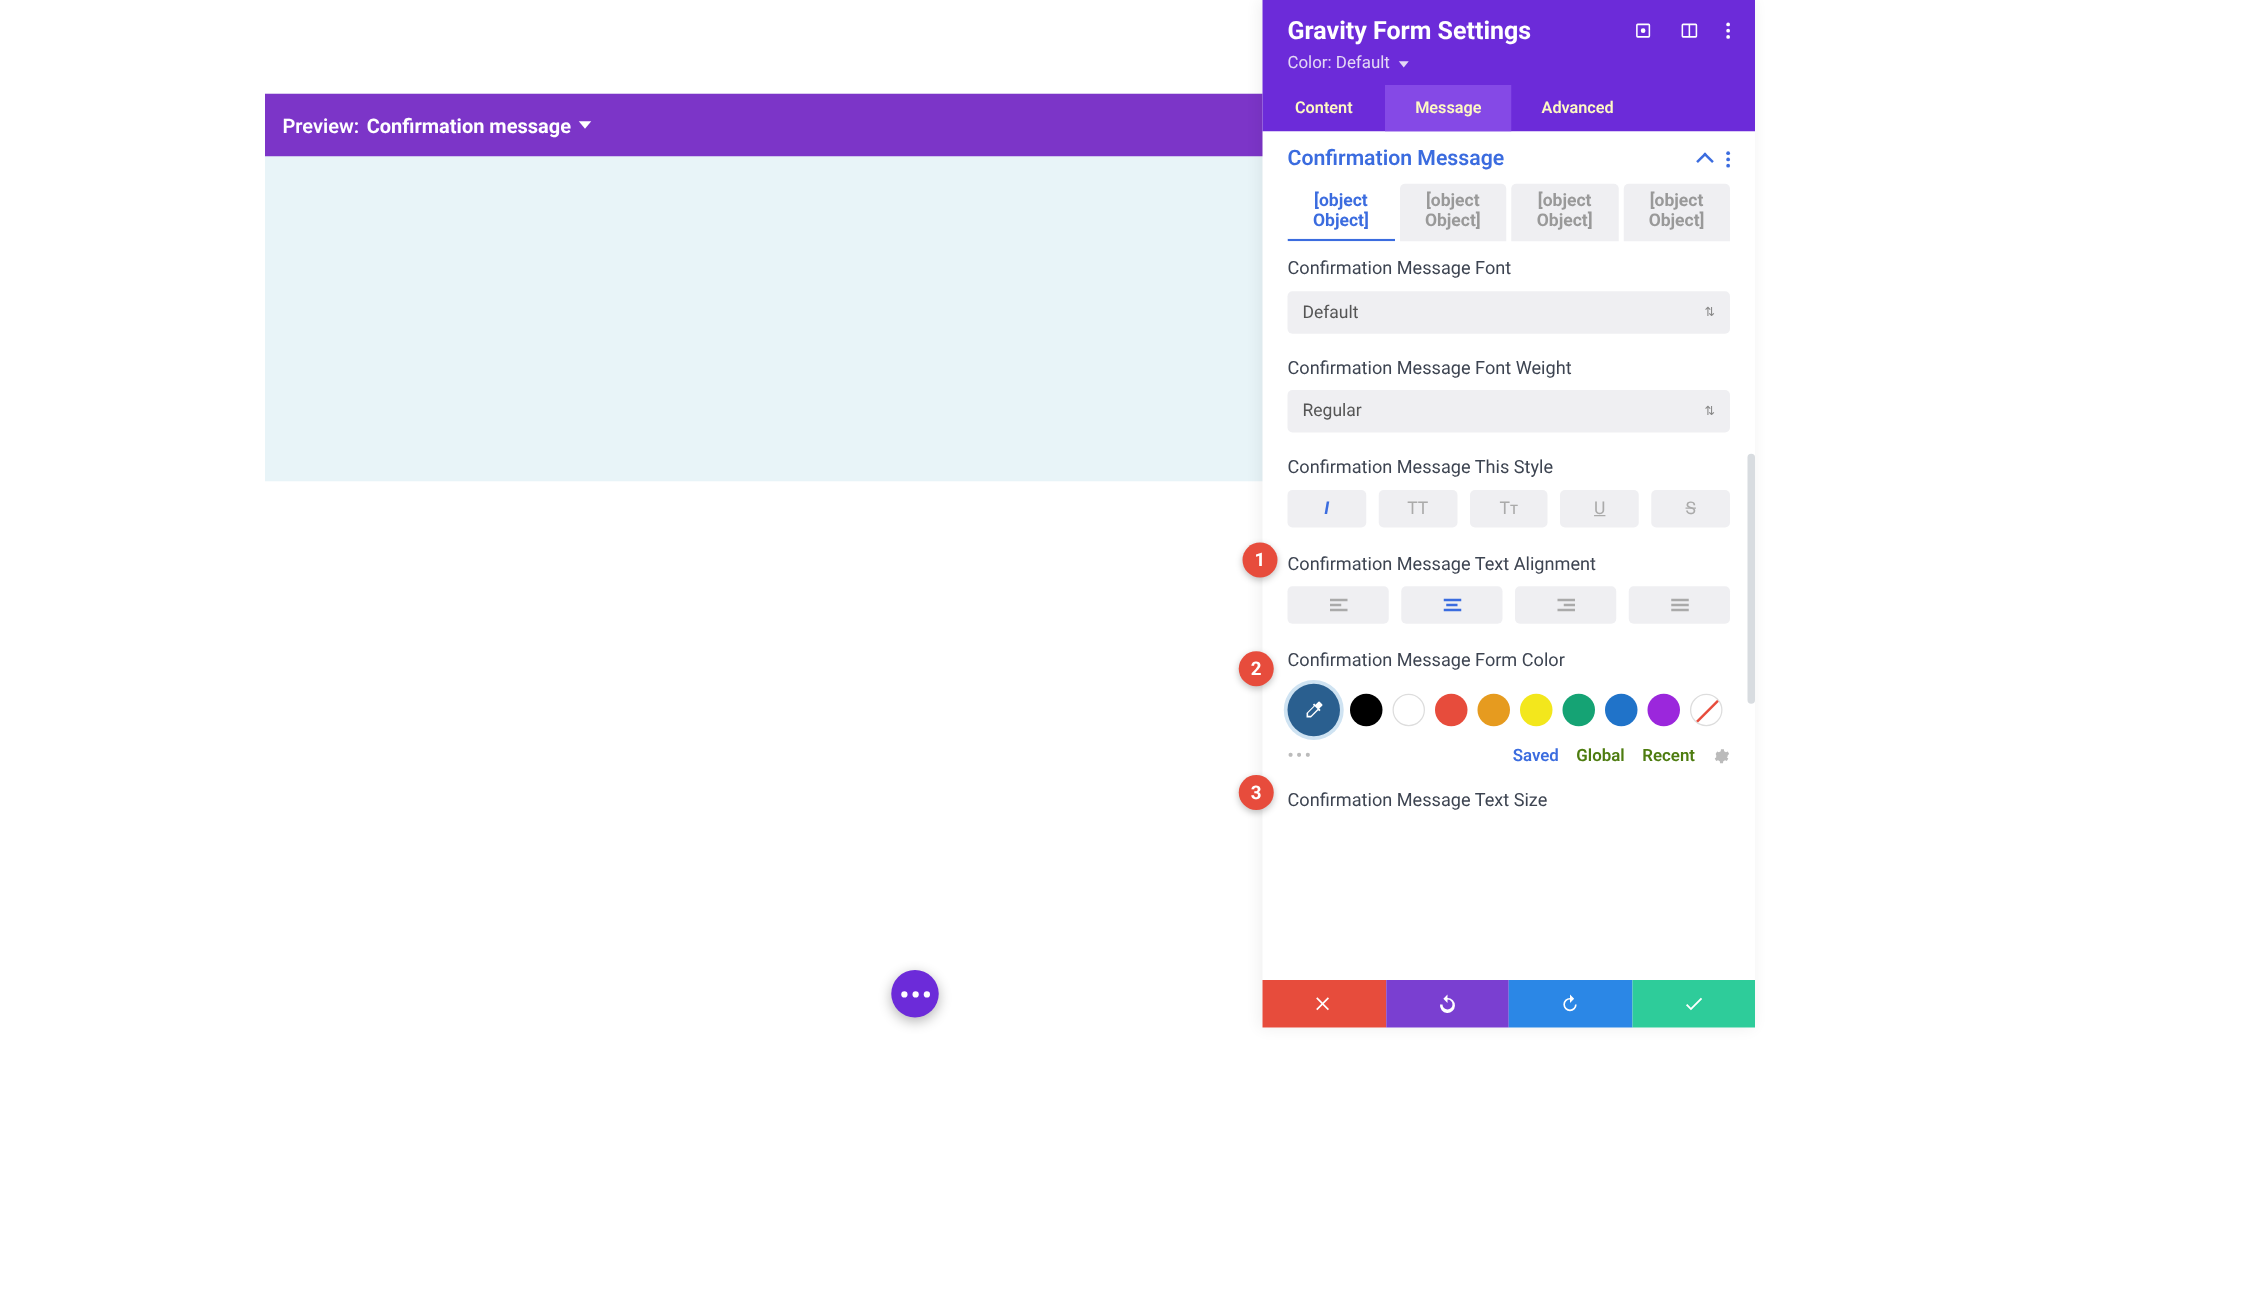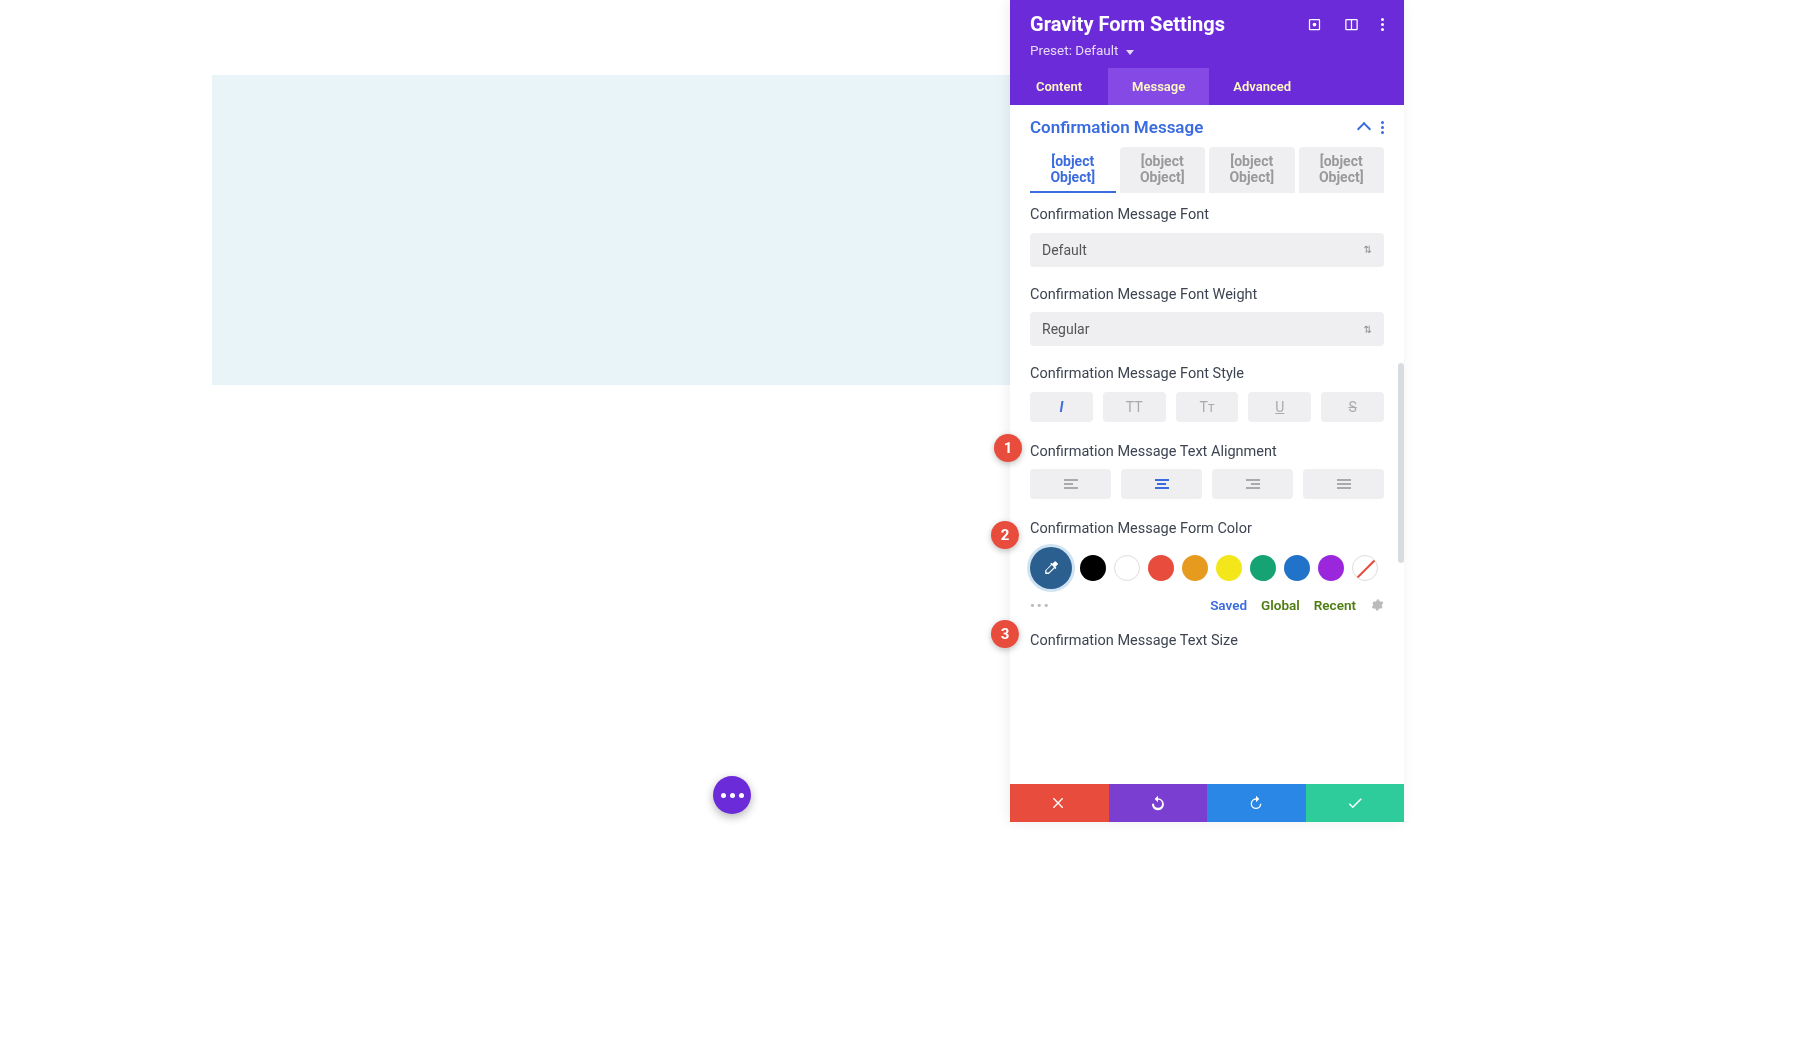--- a/index.html
+++ b/index.html
@@ -87,20 +87,25 @@
 
   .fab { position:absolute; left:713px; top:776px; width:38px; height:38px; border-radius:50%; background:#6c2bd9; box-shadow:0 3px 10px rgba(0,0,0,0.3); display:flex; align-items:center; justify-content:center; cursor:pointer;}
   .fab span { width:5px; height:5px; background:#fff; border-radius:50%; margin:0 2px;}
 
   svg.icon-sm { width:15px; height:15px; }
 </style>
 </head>
 <body>
 
 <div class="preview-pane">
+  <div class="preview-header">
+    <span class="preview-label">Preview:</span>
+    <span class="preview-sel">Confirmation message</span>
+    <span class="chevron-down"></span>
+  </div>
 </div>
 
 <div class="fab">
   <span></span>
     <span></span>
     <span></span>
 </div>
 
 <div class="badge" style="left:994px; top:434px;">1</div>
 <div class="badge" style="left:991px; top:521px;">2</div>
@@ -120,21 +125,21 @@
             <line x1="12" y1="4" x2="12" y2="20"></line>
           </svg>
         <div class="kebab-col">
           <span style="background:#fff;"></span>
             <span style="background:#fff;"></span>
             <span style="background:#fff;"></span>
         </div>
       </div>
     </div>
     <div class="preset-row">
-      <span>Preset:</span>
+      <span>Color:</span>
       <span>Default</span>
       <span class="chevron-down-small"></span>
     </div>
   </div>
 
   <div class="tabs">
     <div class="tab content">Content</div>
     <div class="tab active">Message</div>
     <div class="tab">Advanced</div>
   </div>
@@ -166,21 +171,21 @@
       <span>Default</span>
       <span class="sel-chev">⇅</span>
     </div>
 
     <div class="field-label">Confirmation Message Font Weight</div>
     <div class="selectbox">
       <span>Regular</span>
       <span class="sel-chev">⇅</span>
     </div>
 
-    <div class="field-label">Confirmation Message Font Style</div>
+    <div class="field-label">Confirmation Message This Style</div>
     <div class="style-btns">
       <div class="style-btn active">
           <em style="font-weight:bold;">I</em>
         </div>
       <div class="style-btn">
           <span>TT</span>
         </div>
       <div class="style-btn">
           <span>Tᴛ</span>
         </div>

